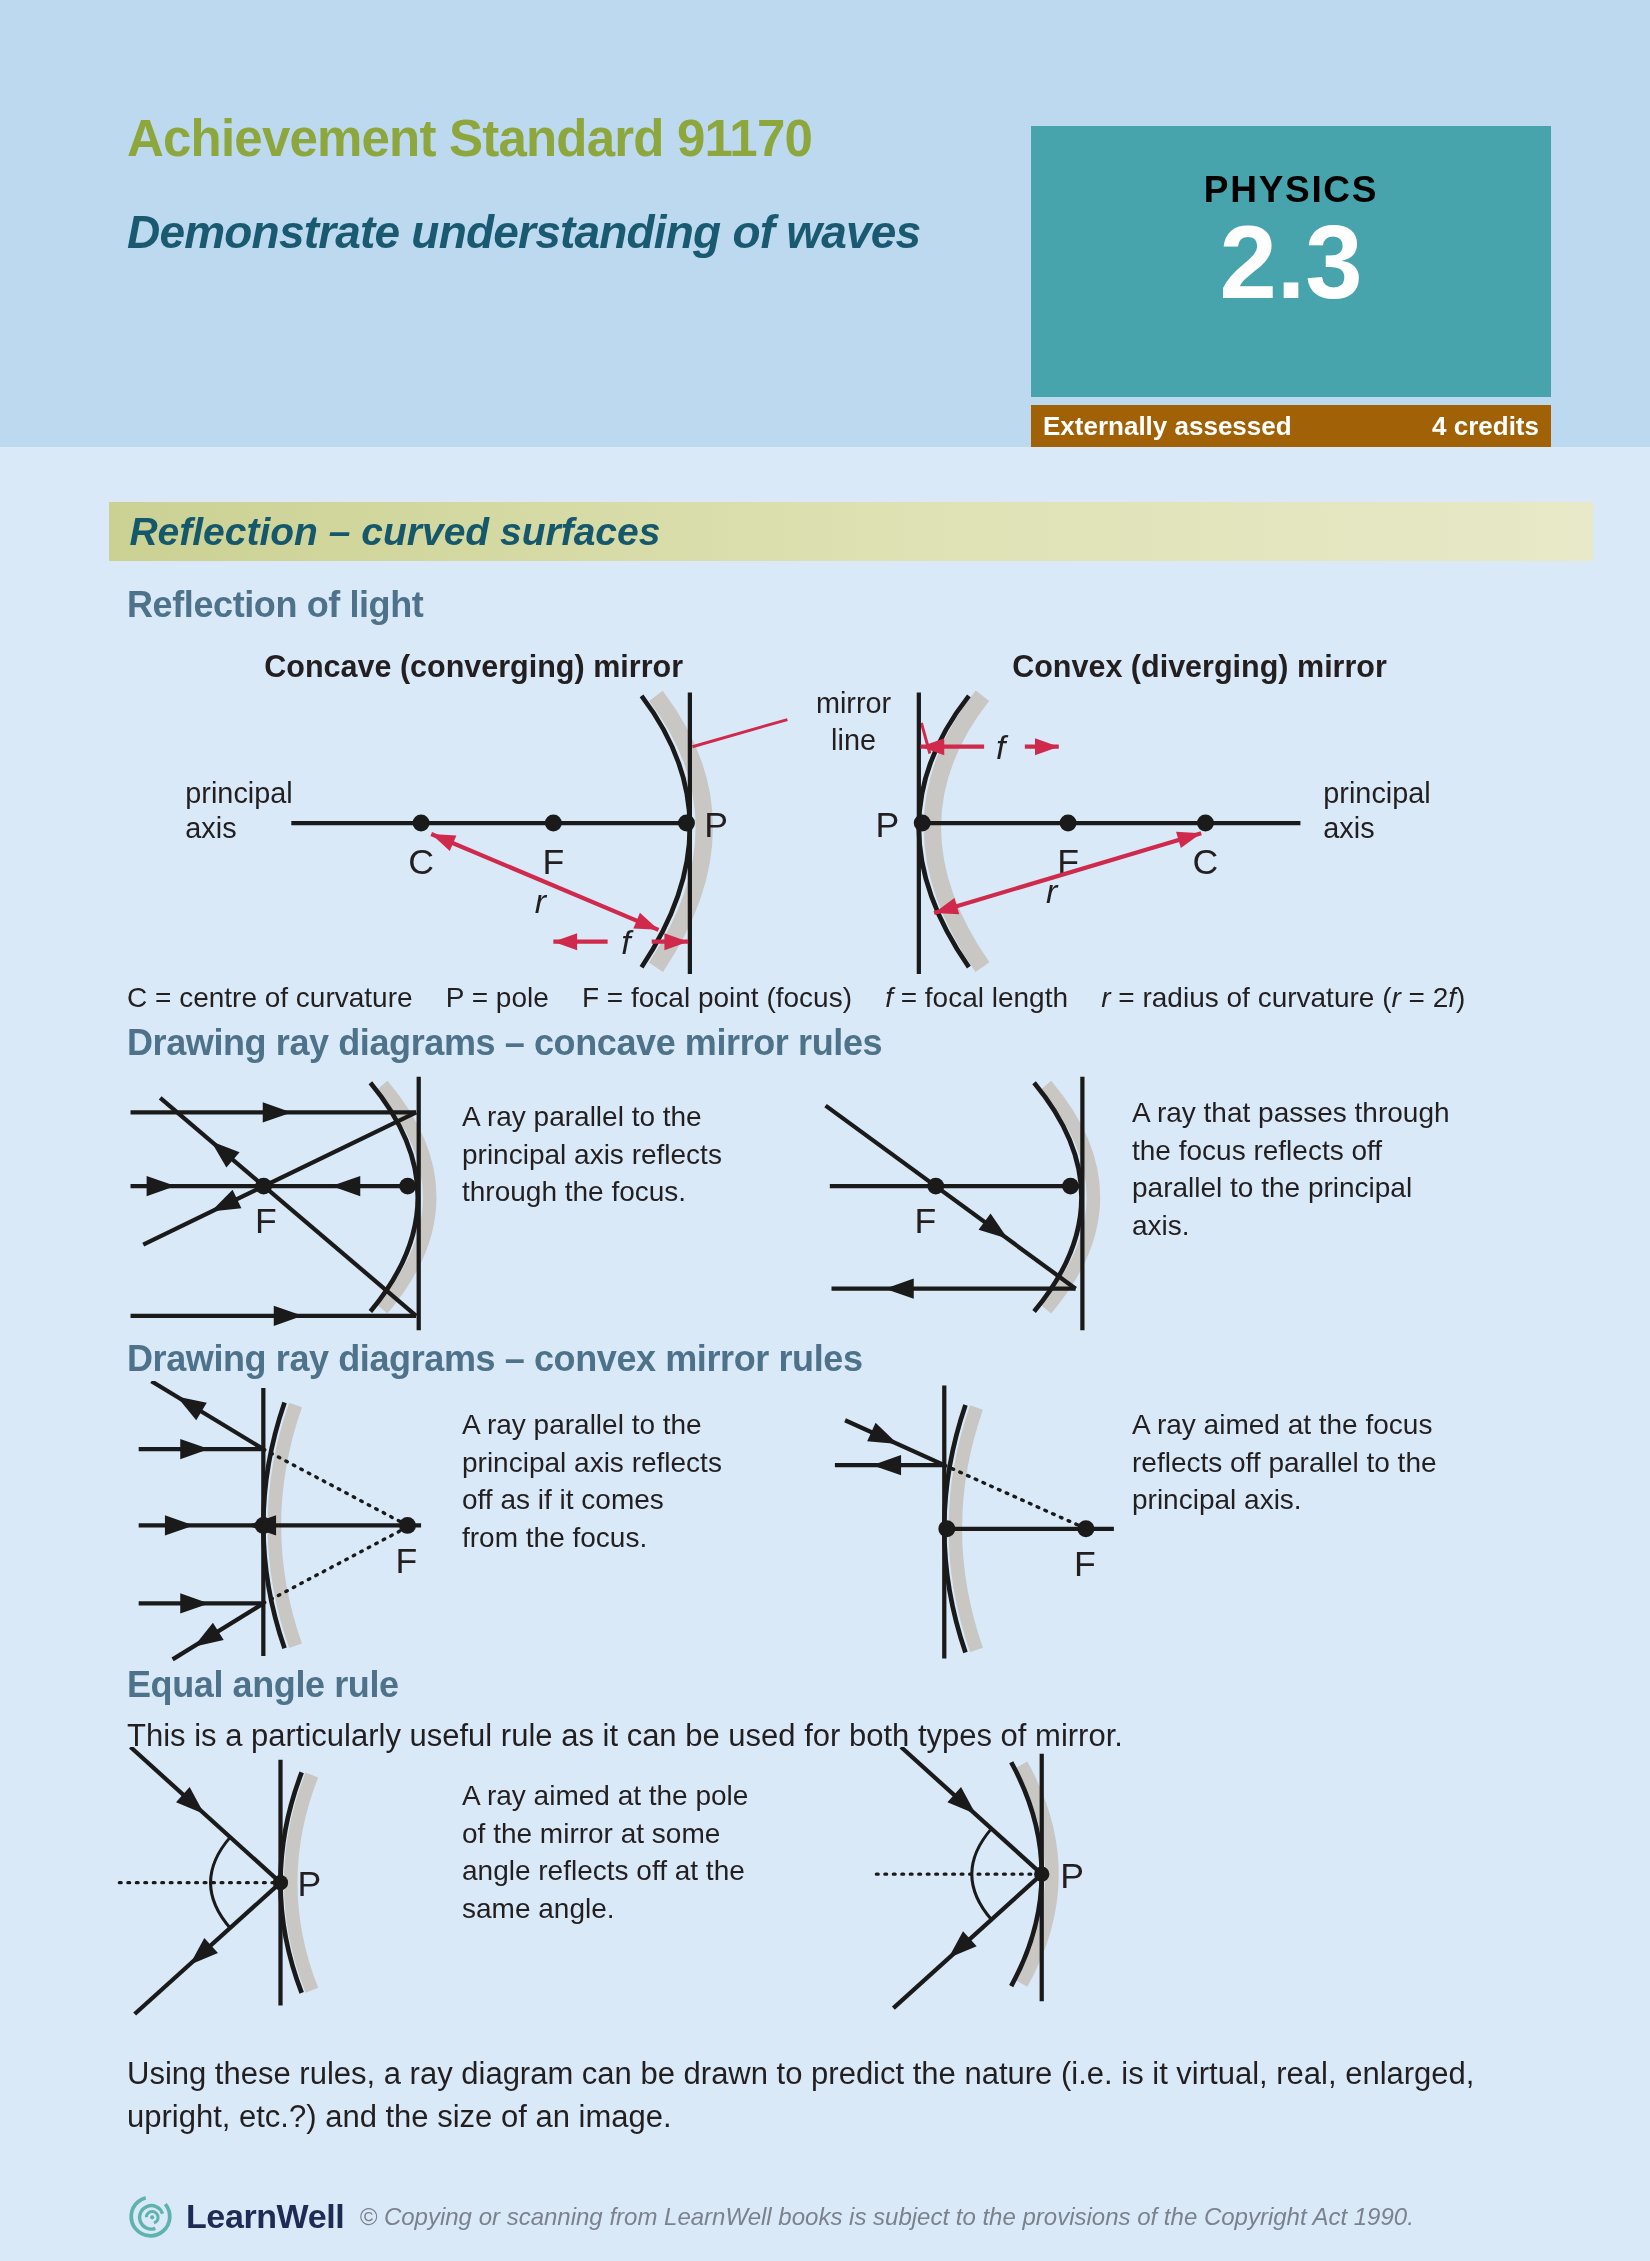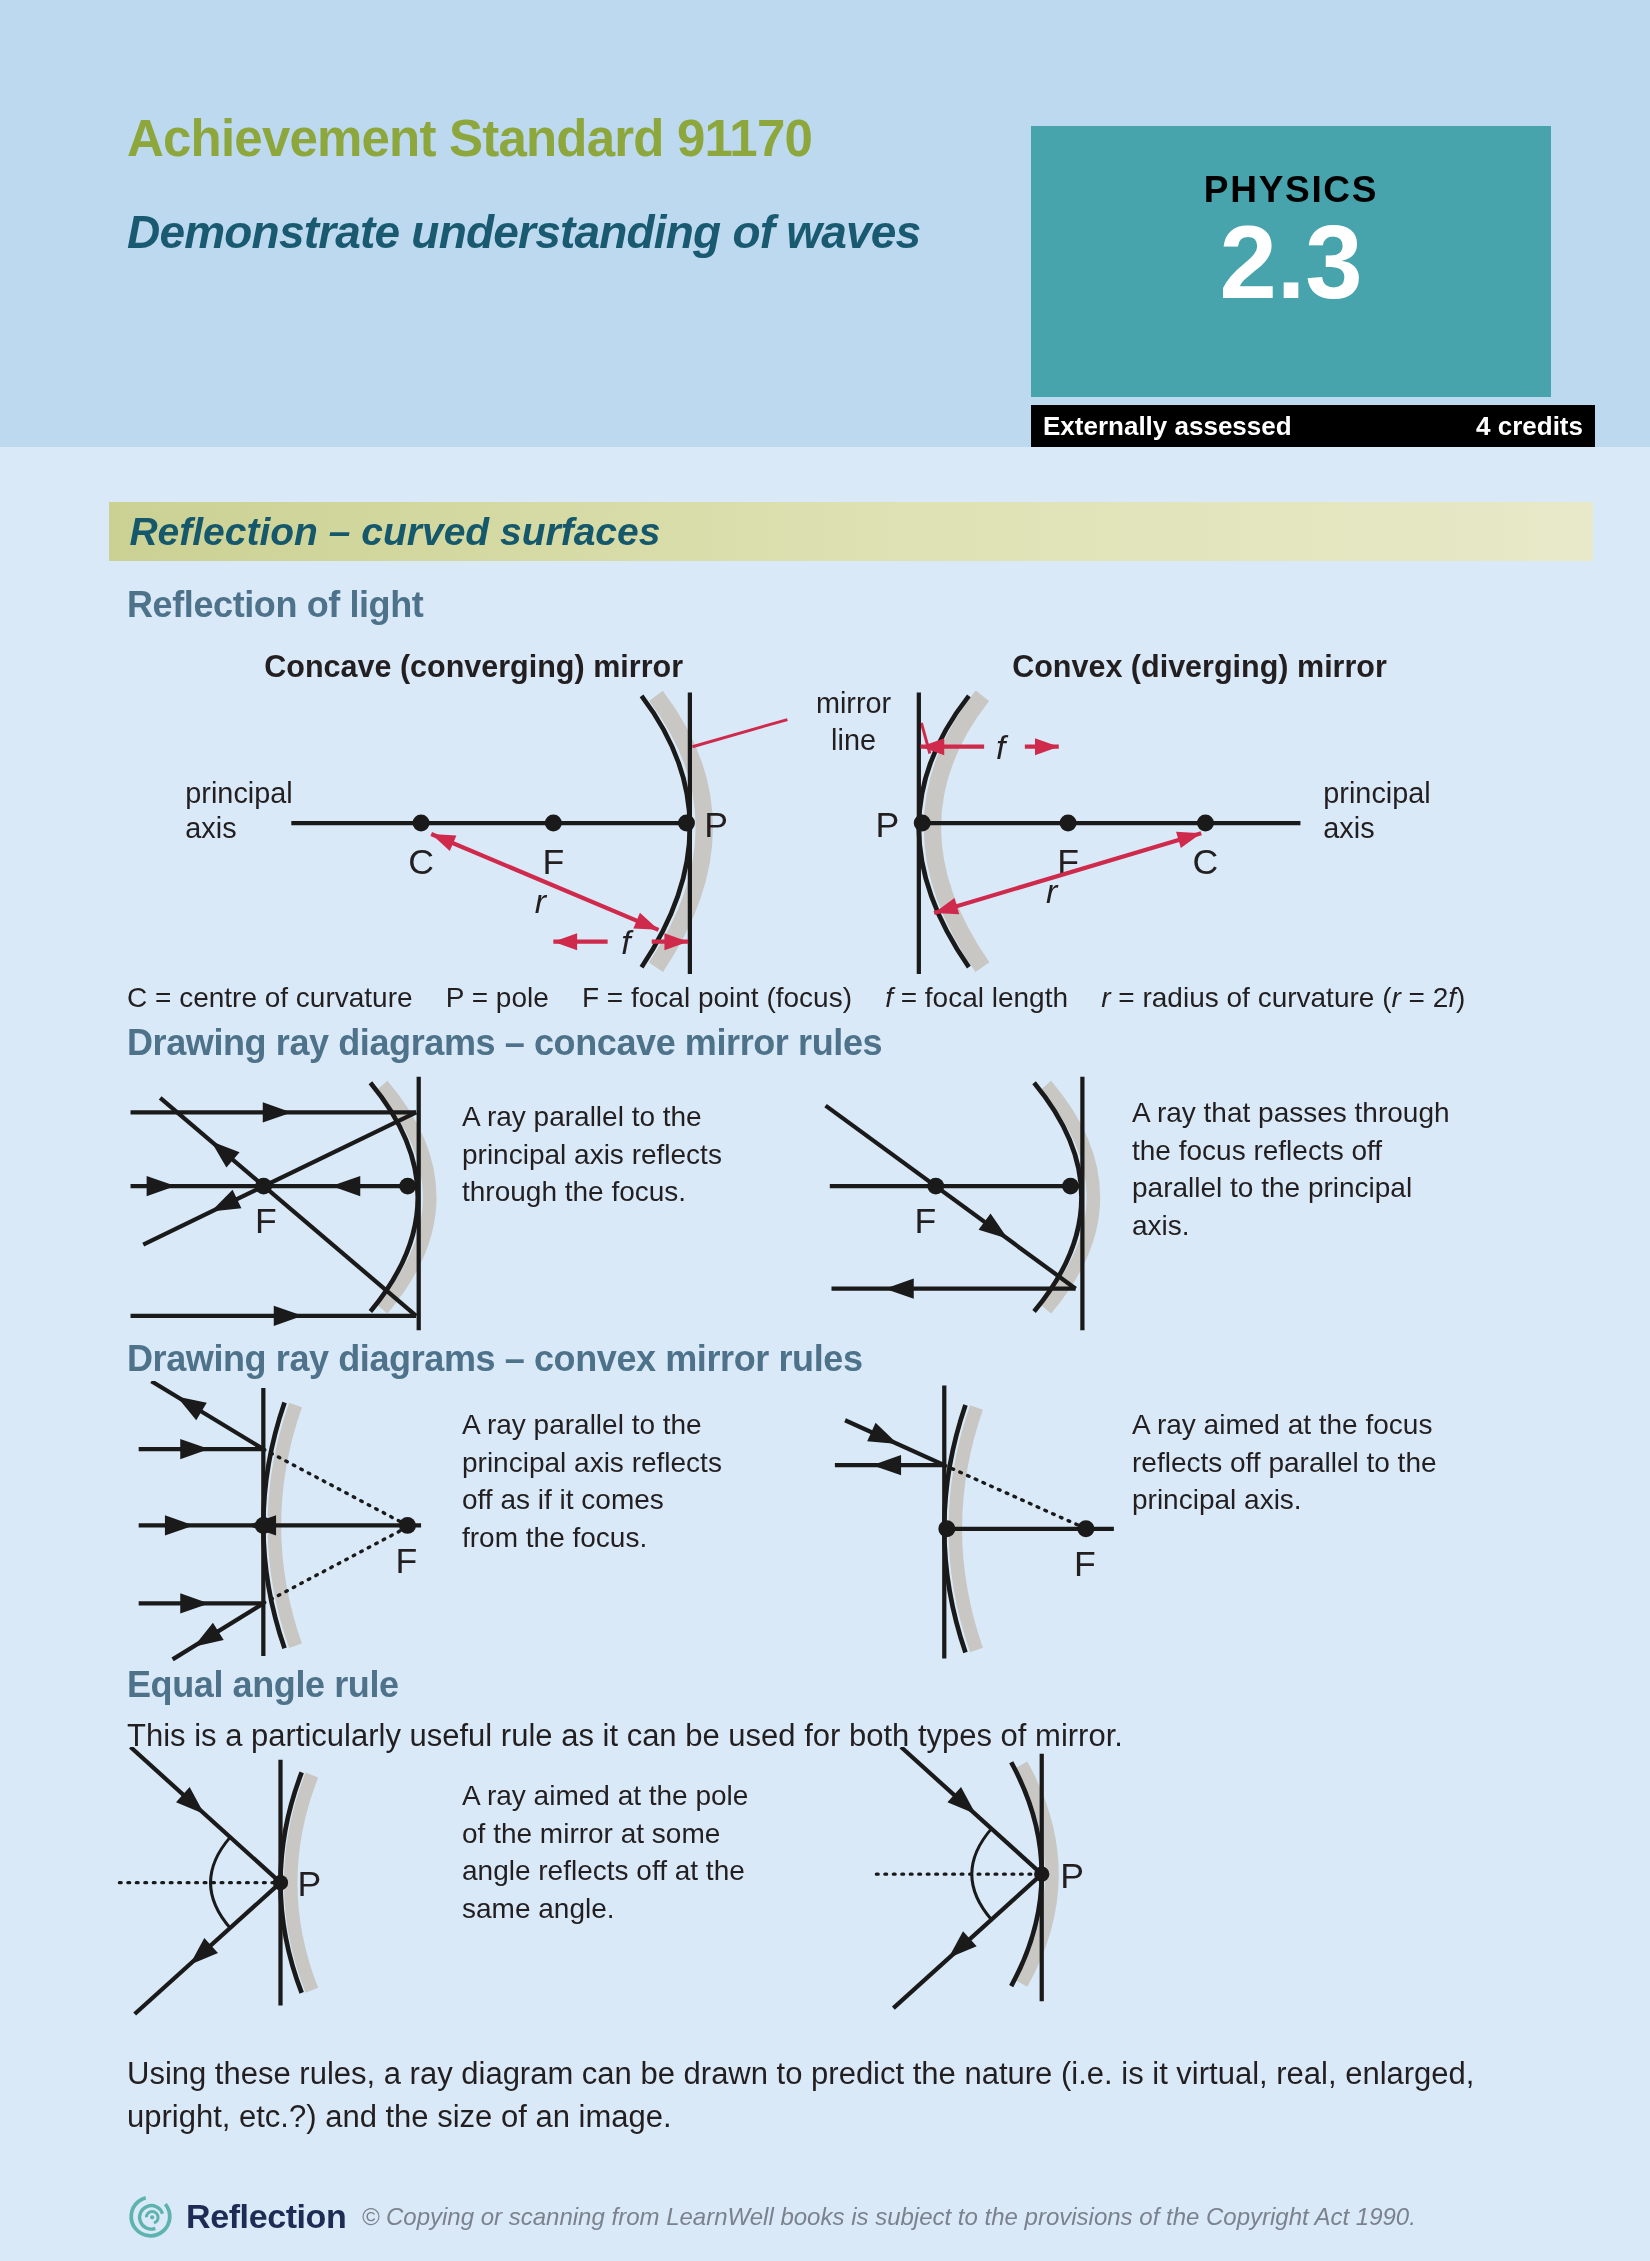--- a/index.html
+++ b/index.html
@@ -8,21 +8,21 @@
   .top-band{position:absolute;left:0;top:0;width:1651px;height:447px;background:#bcd9ef;}
   .abs{position:absolute;}
 
   
   .std-title{left:127px;top:109px;font-size:51px;font-weight:700;color:#8da73d;letter-spacing:-0.8px;}
   .std-sub{left:127px;top:204px;width:840px;font-size:46px;font-weight:700;font-style:italic;
            color:#1a5a70;line-height:1.25;letter-spacing:-0.8px;}
   .badge{left:1031px;top:126px;width:520px;height:271px;background:#47a4ad;text-align:center;}
   .badge .subject{margin-top:43px;font-size:37px;font-weight:700;color:#000000;letter-spacing:1.7px;}
   .badge .number{font-size:103px;font-weight:700;color:#ffffff;line-height:1;}
-  .assess-bar{left:1031px;top:405px;width:564px;height:42px;background:#000000;display:flex;
+  .assess-bar{left:1031px;top:405px;width:520px;height:42px;background:#a16207;display:flex;
               align-items:center;justify-content:space-between;padding:0 12px;box-sizing:border-box;
               color:#ffffff;font-size:26px;font-weight:700;}
 
   
   .section-band{left:109px;top:502px;width:1484px;height:59px;
                 background:linear-gradient(90deg,#cbd193 0%,#dfe2b4 55%,#e7e9c8 100%);
                 display:flex;align-items:center;}
   .section-band span{margin-left:20.4px;font-size:39px;font-weight:700;font-style:italic;color:#15576b;}
 
   .h-slate{font-size:36px;font-weight:700;color:#4d7289;letter-spacing:-0.4px;}
@@ -268,17 +268,17 @@
 
   <div class="abs body-text closing">Using these rules, a ray diagram can be drawn to predict the nature (i.e. is it virtual, real, enlarged, upright, etc.?) and the size of an image.</div>
 
   <div class="abs footer">
     <svg width="47" height="47" viewBox="0 0 56 56">
       <circle cx="28" cy="28" r="23" fill="none" stroke="#5fb3ae" stroke-width="4.5" stroke-dasharray="118 30" transform="rotate(-40 28 28)"></circle>
       <circle cx="29" cy="29" r="14" fill="none" stroke="#5fb3ae" stroke-width="4" stroke-dasharray="66 22" transform="rotate(70 29 29)"></circle>
       <circle cx="30" cy="29" r="7" fill="none" stroke="#5fb3ae" stroke-width="3.5" stroke-dasharray="30 14" transform="rotate(180 30 29)"></circle>
       <circle cx="30" cy="29" r="2.5" fill="#5fb3ae"></circle>
     </svg>
-    <span class="brand">Reflection</span>
+    <span class="brand">LearnWell</span>
     <span class="copyright">© Copying or scanning from LearnWell books is subject to the provisions of the Copyright Act 1990.</span>
   </div>
 </div>
 
 
 </body></html>

